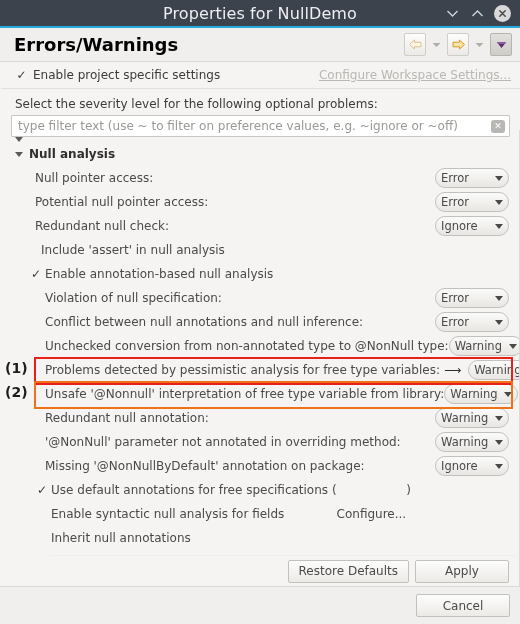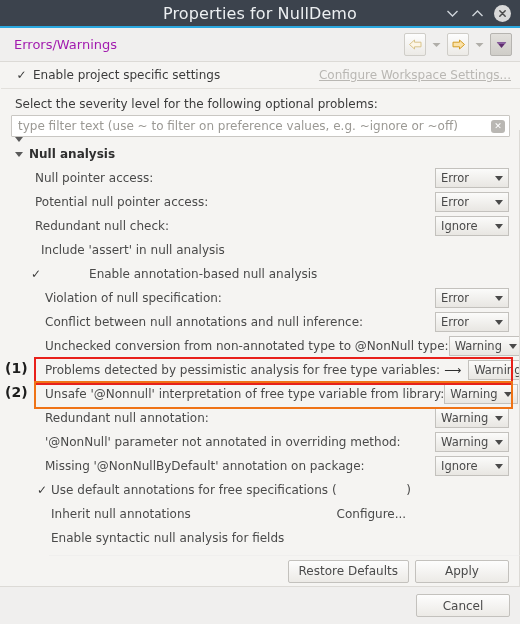--- a/index.html
+++ b/index.html
@@ -24,21 +24,21 @@
   .tb-btn{width:16px;height:16px;display:flex;align-items:center;justify-content:center;cursor:default;}
   .tb-btn svg{display:block;}
   .tb-close{width:17px;height:17px;border-radius:50%;background:#d9d9d9;}
 
   
   .header{
     flex:0 0 auto;height:33px;background:#f0efee;
     display:flex;align-items:center;padding:0 8px 0 14px;
     border-bottom:1px solid #dcdad6;
   }
-  .header-title{font-size:13px;font-weight:normal;color:#a21caf;}
+  .header-title{font-size:18px;font-weight:bold;color:#000000;}
   .nav-group{margin-left:auto;display:flex;align-items:center;gap:2px;}
   .nav-btn{
     width:20px;height:21px;border:1px solid #cfcdc8;border-radius:2px;
     background:linear-gradient(#fdfdfd,#eceae6);
     display:flex;align-items:center;justify-content:center;
   }
   .nav-btn.small{width:15px;}
   .nav-btn.dark{background:linear-gradient(#e2e0dc,#cfcdc8);border-color:#b6b4b0;}
   .nav-btn.flat{border-color:transparent;background:transparent;}
 
@@ -86,27 +86,27 @@
   }
   .row .label{font-size:12px;color:#4a4a4a;white-space:nowrap;}
   .row .label.bold{font-weight:bold;color:#2f2f2f;}
   .row.clipped{height:12px;overflow:hidden;align-items:flex-end;}
   .row.clipped .label{position:relative;top:22px;}
   .tri{
     display:inline-block;width:0;height:0;margin-right:6px;
     border-left:4px solid transparent;border-right:4px solid transparent;
     border-top:5px solid #5a5a5a;
   }
-  .indent1{padding-left:34px;gap:44px;}
+  .indent1{padding-left:34px;}
   .indent2{padding-left:44px;}
   .indent3{padding-left:54px;}
   .spacer{margin-left:auto;}
   .combo{
     margin-left:auto;flex:0 0 auto;
-    width:62px;height:18px;border:1px solid #c3c1bd;border-radius:0;
+    width:62px;height:18px;border:1px solid #c3c1bd;border-radius:10px;
     background:linear-gradient(#fbfbfa,#e8e6e2);
     display:flex;align-items:center;padding:0 5px;
   }
   .combo .val{font-size:11.5px;color:#4a4a4a;}
   .combo .caret{
     margin-left:auto;width:0;height:0;
     border-left:4px solid transparent;border-right:4px solid transparent;
     border-top:5px solid #4a4a4a;
   }
   .inline-chk{margin-right:4px;color:#3b3b3b;font-size:12px;}
@@ -320,25 +320,25 @@
           </div>
         </div>
         <div class="row indent2" style="padding-left:36px">
           <span class="inline-chk">✓</span>
           <span class="label">Use default annotations for free specifications (</span>
           <span class="label cfg-link">Configure...</span>
           <span class="label">)</span>
         </div>
         <div class="row indent3" style="padding-left:46px">
           <span class="inline-chk"></span>
-          <span class="label">Inherit null annotations</span>
+          <span class="label">Enable syntactic null analysis for fields</span>
         </div>
         <div class="row indent3" style="padding-left:46px">
           <span class="inline-chk"></span>
-          <span class="label">Enable syntactic null analysis for fields</span>
+          <span class="label">Inherit null annotations</span>
         </div>
         <div class="callout-num" style="top: 230px;">(1)</div>
         <div class="hl-box hl-red" style="top: 227px; height: 24px;"></div>
         <div class="callout-num" style="top: 254px;">(2)</div>
         <div class="hl-box hl-orange" style="top: 251px; height: 24px;"></div>
       </div>
 
     <div class="apply-bar">
       <div class="btn">Restore Defaults</div>
       <div class="btn btn-wide">Apply</div>

